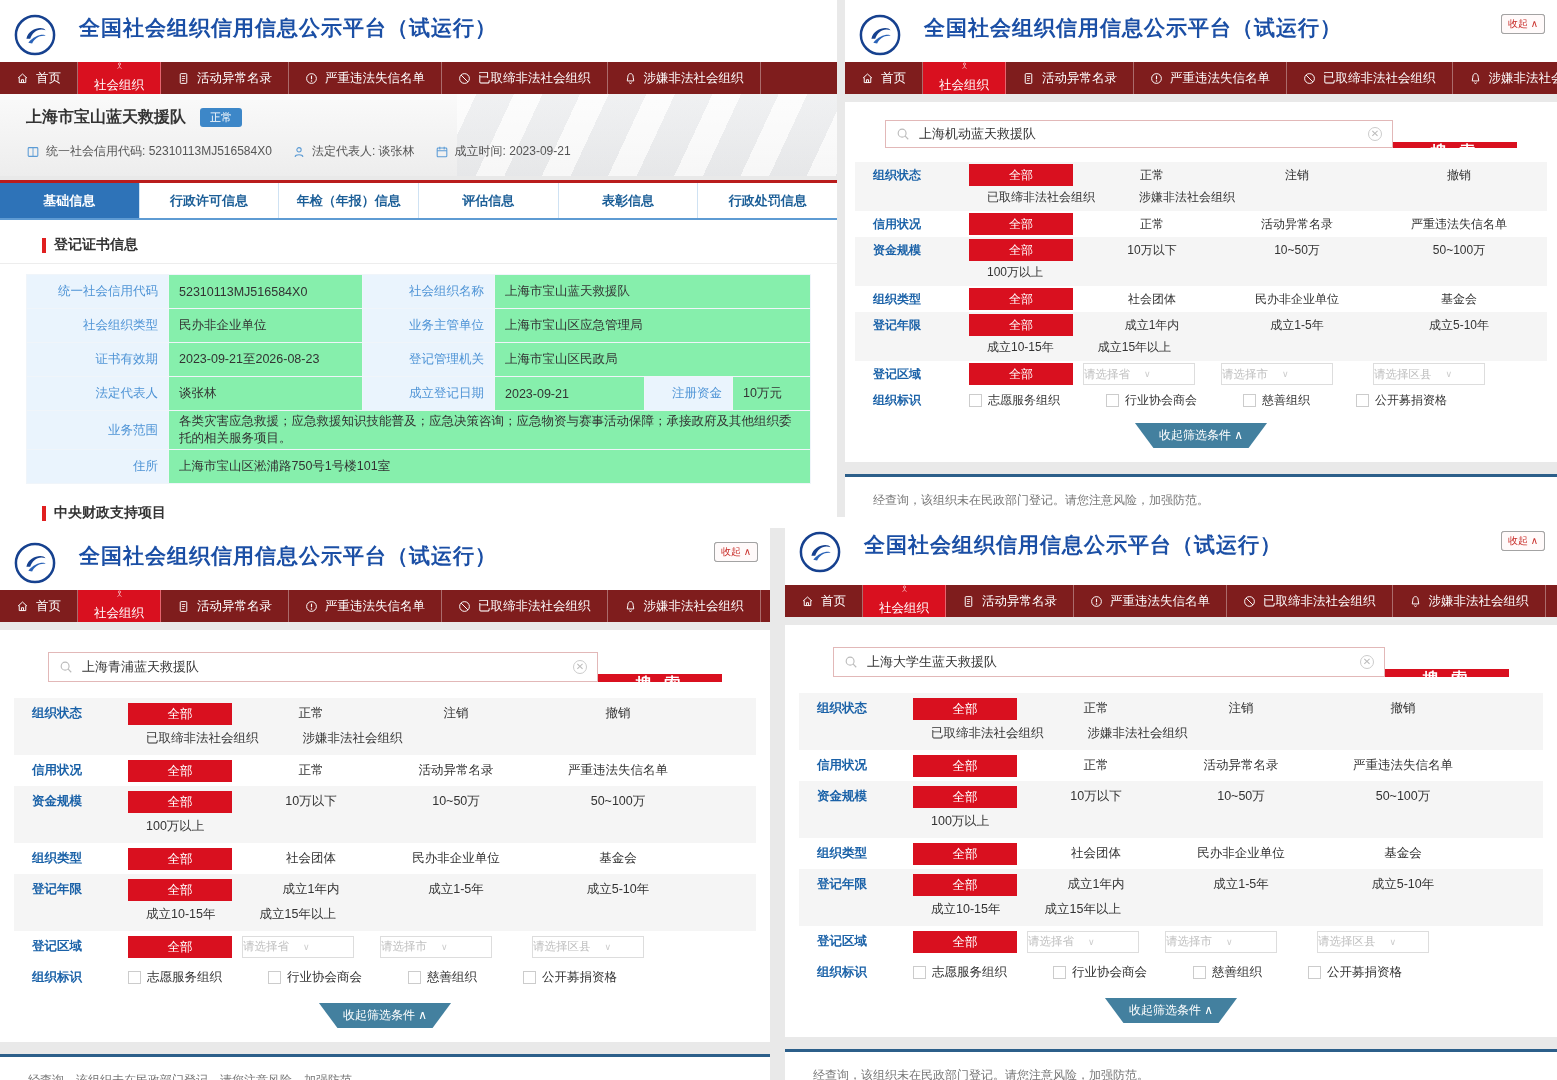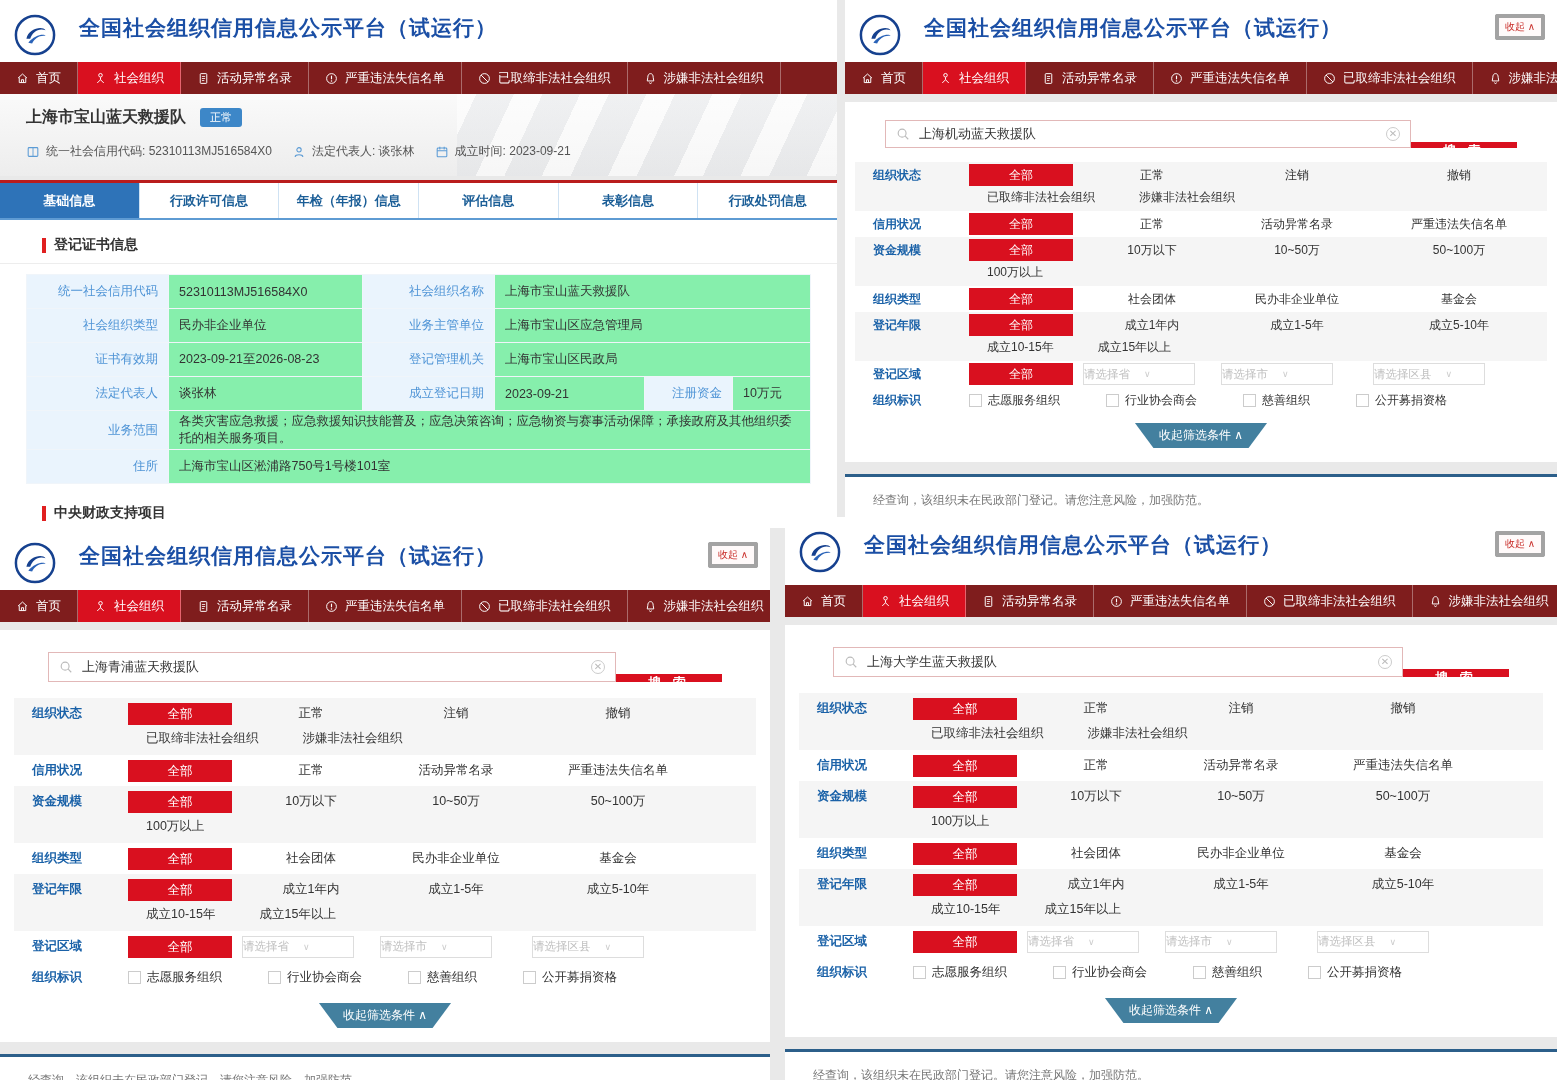--- a/index.html
+++ b/index.html
@@ -13,46 +13,46 @@
   .tpl-host { display:contents; }
 
   
   .brandbar { background:#fff; display:flex; align-items:flex-start; gap:23px; padding:14px 14px; height:62px; }
   .tallhead .brandbar { height:68px; }
   .logo-wrap { width:42px; height:42px; flex:0 0 42px; }
   .brand-title { font-size:21px; font-weight:bold; color:#1b4fa5; letter-spacing:1px; }
   .topnav { background:#7f1d1d; display:flex; height:32px; align-items:stretch; }
   .nav-item { display:flex; align-items:center; gap:7px; padding:0 16px; color:#fff; font-size:12.5px;
               border-right:1px solid rgba(255,255,255,.35); cursor:pointer; white-space:nowrap; }
-  .nav-item.active { background:#d9101f; }
+  .nav-item.active { background:#d9101f;flex-direction:column; }
   .nav-item svg { width:13px; height:13px; }
 
   
   .sp-card { background:#fff; margin-top:8px; padding:16px 0 10px; }
   .searchrow { display:flex; margin:6px 48px 16px; height:30px; }
   .compact .searchrow { margin:2px 40px 14px; height:28px; }
   .searchbox { flex:1; border:1px solid #e2b8b8; background:#fff; display:flex; align-items:center; padding:0 10px; gap:9px; }
   .searchbox input { border:none; outline:none; flex:1; font-size:13px; color:#333; font-family:inherit; background:transparent; }
   .clear-ico { width:14px; height:14px; border-radius:50%; border:1px solid #ccc; color:#bbb; font-size:10px;
                line-height:12px; text-align:center; cursor:pointer; flex:0 0 14px; }
-  .search-btn { width:106px; background:#d9101f; color:#fff; border:none; font-size:13px; font-weight:bold;
+  .search-btn { width:124px; background:#d9101f; color:#fff; border:none; font-size:16px; font-weight:bold;
                 letter-spacing:4px; cursor:pointer; font-family:inherit;margin-top:22px; }
   .filters { margin:0 14px; font-size:12.5px; }
   .compact .filters { font-size:12px; margin:0 10px; }
   .fgroup.shade { background:#f5f5f5; }
   .fline { position:relative; display:grid; grid-template-columns:96px 114px 138px 152px 172px 1fr;
            align-items:center; min-height:31px; padding:0 64px 0 18px; }
   .compact .fline { min-height:26px; }
   .fline2 { display:flex; gap:44px; padding:0 0 7px 132px; min-height:26px; align-items:center; color:#333; }
   .compact .fline2 { min-height:23px; padding-bottom:5px; }
   .flabel { color:#1b62a8; font-weight:bold; }
   .opt { text-align:center; color:#333; cursor:pointer; }
   .opt.all { background:#d9101f; color:#fff; height:22px; line-height:22px; width:104px; cursor:pointer; }
   .mini { position:absolute; right:12px; top:50%; transform:translateY(-50%); font-size:10px; color:#c9302c;
-          border:4px solid #a3a3a3; background:#fffafa; border-radius:3px; padding:2px 6px; cursor:pointer; white-space:nowrap; }
+          border:1px solid #a3a3a3; background:#fffafa; border-radius:3px; padding:2px 6px; cursor:pointer; white-space:nowrap; }
   .fgroup .mini { top:14px; transform:none; }
   .sel { width:112px; height:22px; border:1px solid #ddd; color:#c0c0c0; font-size:11.5px; display:flex;
          align-items:center; gap:14px; background:#fff; cursor:pointer; }
   .sel .caret { font-size:9px; color:#ccc; }
   .cbrow { display:flex; gap:46px; align-items:center; }
   .cbrow { grid-column:2 / 7; }
   .cb { display:flex; align-items:center; gap:6px; color:#333; cursor:pointer; }
   .cbx { width:13px; height:13px; border:1px solid #ccc; background:#fff; display:inline-block; }
   .collapse-banner { text-align:center; padding:10px 0 4px; }
   .trap { display:inline-block; background:#43809f; color:#fff; font-size:12px; padding:4px 24px;

